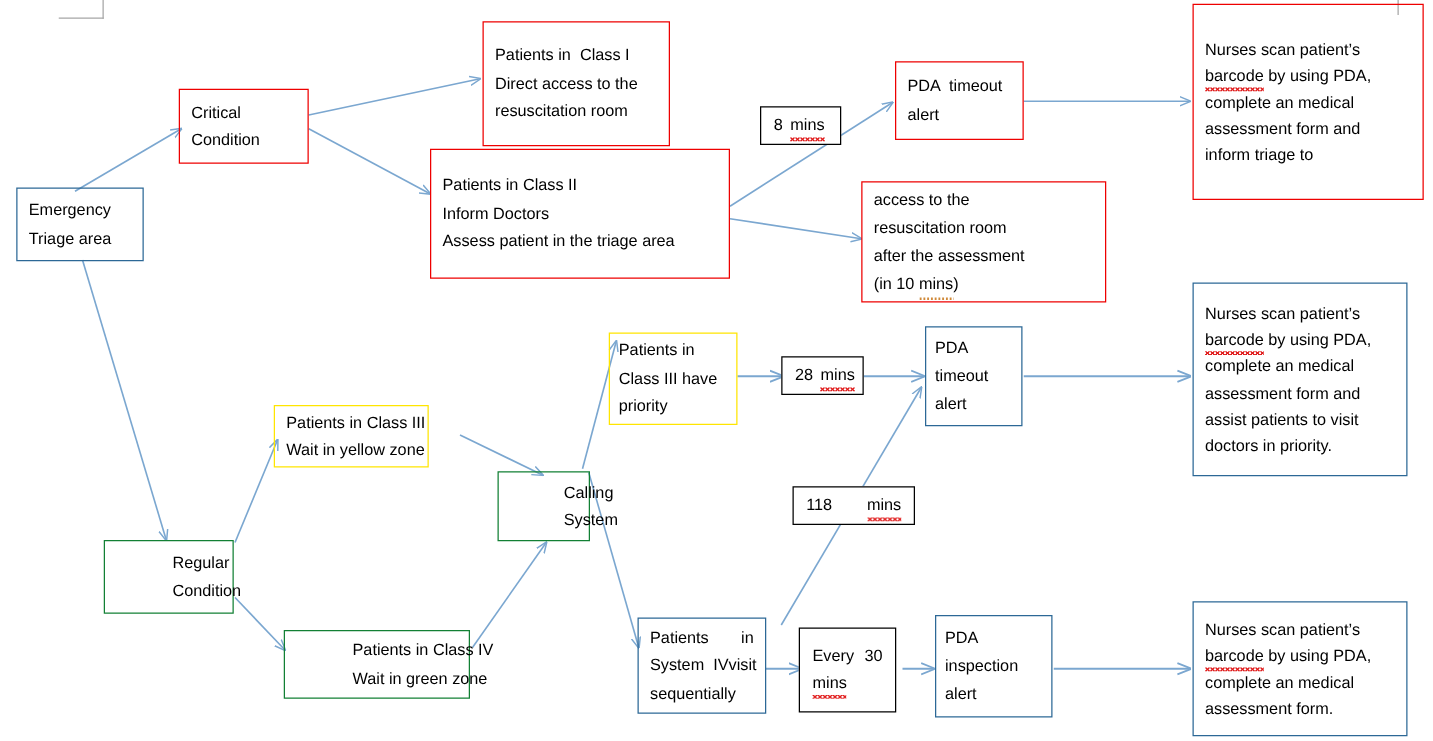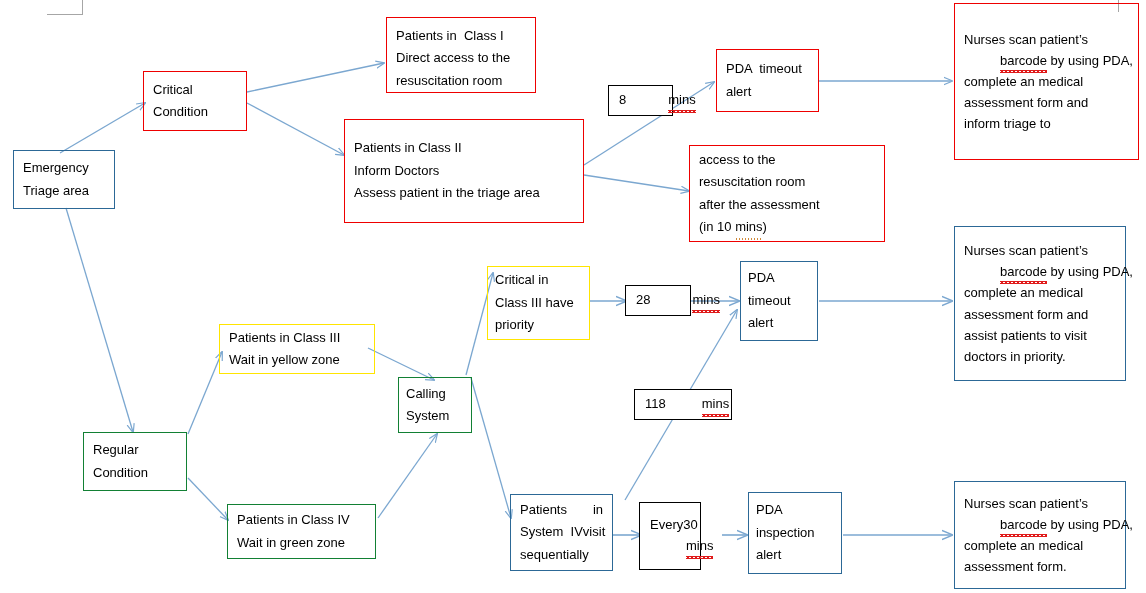--- a/index.html
+++ b/index.html
@@ -42,21 +42,21 @@
     white-space: pre;
     padding-left: 9px;
     padding-right: 5px;
   }
   .node.pad-small .ln { padding-left: 7px; }
   .node.justify .ln { display: flex; justify-content: space-between; padding-right: 9px; }
   .node.justify .ln > span { white-space: pre; }
 
   .b-red    { border-color: #ee0000; }
   .b-blue   { border-color: #2c6896; }
-  .b-green  { border-color: #128034; }
+  .b-green  { border-color: #128034; padding-left: 45px; }
   .b-yellow { border-color: #ffe500; }
 
   .label-box {
     position: absolute;
     box-sizing: border-box;
     border: 1.6px solid #000000;
     background: #ffffff;
     color: #000000;
     font-size: 13px;
     line-height: 1.6;
@@ -71,21 +71,20 @@
     padding: 0 10px;
     white-space: pre;
   }
   .label-box.single .ln { justify-content: flex-start; }
   .label-box .gap { padding-left: 6px; }
 
   
   .sq {
     position: relative;
     display: inline-block;
-    margin-left: 36px;
   }
   .sq::after {
     content: "";
     position: absolute;
     left: 0;
     right: 0;
     bottom: -2px;
     height: 3px;
     background-image:
       linear-gradient(45deg, transparent 42%, #e01b1b 42%, #e01b1b 58%, transparent 58%),
@@ -196,21 +195,21 @@
   <div class="node b-red" style="left:143px; top:71px; width:104px; height:60px;">
     <span class="ln">Critical</span>
     <span class="ln">Condition</span>
   </div>
 
   <div class="node b-green" style="left:83px; top:432px; width:104px; height:59px;">
     <span class="ln">Regular</span>
     <span class="ln">Condition</span>
   </div>
 
-  <div class="node b-red" style="left:386px; top:17px; width:150px; height:76px;justify-content:flex-end;">
+  <div class="node b-red" style="left:386px; top:17px; width:150px; height:100px;">
     <span class="ln">Patients in  Class I</span>
     <span class="ln">Direct access to the</span>
     <span class="ln">resuscitation room</span>
   </div>
 
   <div class="node b-red" style="left:344px; top:119px; width:240px; height:104px;">
     <span class="ln">Patients in Class II</span>
     <span class="ln">Inform Doctors</span>
     <span class="ln">Assess patient in the triage area</span>
   </div>
@@ -228,37 +227,37 @@
   </div>
 
   <div class="node b-red" style="left:954px; top:3px; width:185px; height:157px; line-height:1.62;">
     <span class="ln">Nurses scan patient’s</span>
     <span class="ln"><span class="sq">barcode</span> by using PDA,</span>
     <span class="ln">complete an medical</span>
     <span class="ln">assessment form and</span>
     <span class="ln">inform triage to</span>
   </div>
 
-  <div class="node b-yellow" style="left:219px; top:324px; width:156px; height:50px;">
+  <div class="node b-yellow" style="left:219px; top:324px; width:124px; height:50px;">
     <span class="ln">Patients in Class III</span>
     <span class="ln">Wait in yellow zone</span>
   </div>
 
   <div class="node b-green" style="left:227px; top:504px; width:149px; height:55px;">
     <span class="ln">Patients in Class IV</span>
     <span class="ln">Wait in green zone</span>
   </div>
 
   <div class="node b-green pad-small" style="left:398px; top:377px; width:74px; height:56px;">
     <span class="ln">Calling</span>
     <span class="ln">System</span>
   </div>
 
   <div class="node b-yellow pad-small" style="left:487px; top:266px; width:103px; height:74px;">
-    <span class="ln">Critical in</span>
+    <span class="ln">Patients in</span>
     <span class="ln">Class III have</span>
     <span class="ln">priority</span>
   </div>
 
   <div class="node b-blue justify" style="left:510px; top:494px; width:103px; height:77px;">
     <span class="ln"><span>Patients</span><span>in</span></span>
     <span class="ln"><span>System  IV</span><span>visit</span></span>
     <span class="ln"><span>sequentially</span><span></span></span>
   </div>
 
@@ -295,18 +294,18 @@
   </div>
 
   <div class="label-box single" style="left:625px; top:285px; width:66px; height:31px;">
     <span class="ln"><span>28</span><span class="gap"><span class="sq">mins</span></span></span>
   </div>
 
   <div class="label-box" style="left:634px; top:389px; width:98px; height:31px;">
     <span class="ln"><span>118</span><span class="sq">mins</span></span>
   </div>
 
-  <div class="label-box" style="left:639px; top:502px; width:62px; height:68px;">
+  <div class="label-box" style="left:639px; top:502px; width:78px; height:68px;">
     <span class="ln"><span>Every</span><span>30</span></span>
     <span class="ln" style="justify-content:flex-start;"><span class="sq">mins</span></span>
   </div>
 
 </div>
 
 </body></html>

